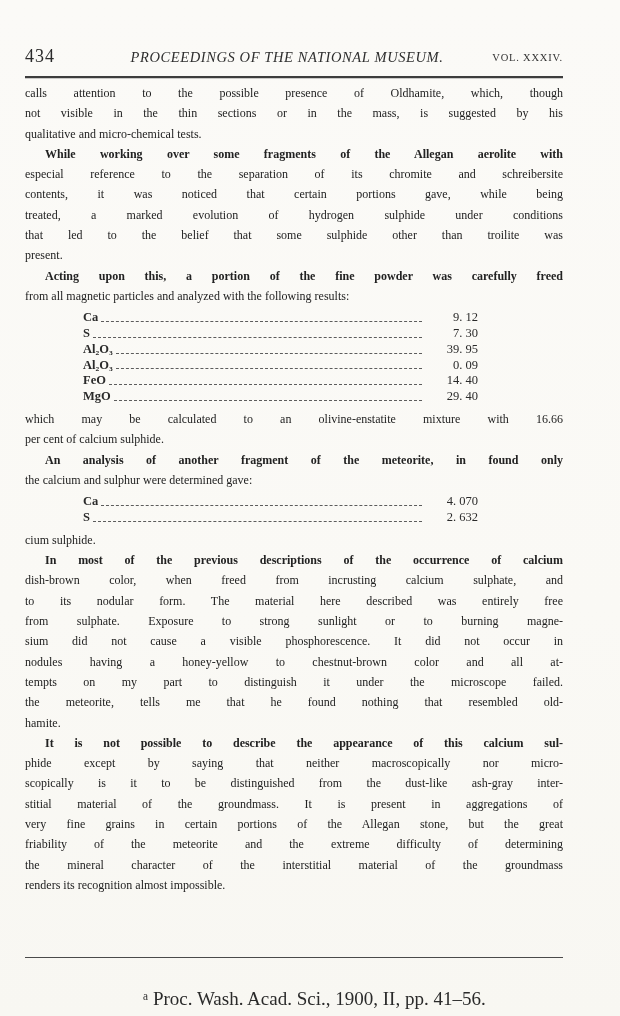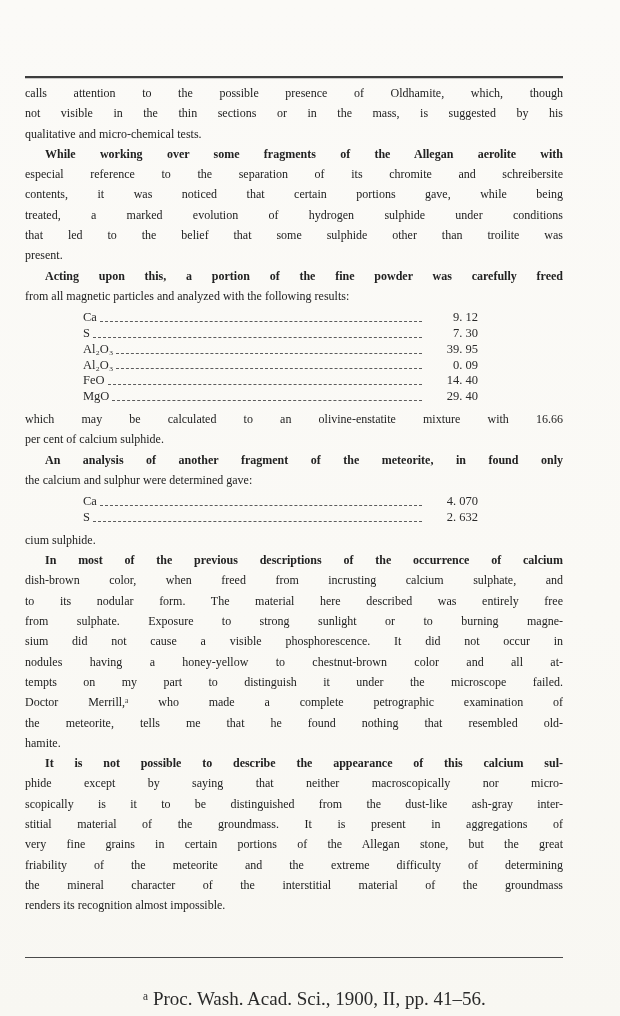--- a/index.html
+++ b/index.html
@@ -50,21 +50,21 @@
   .line.last{text-align-last:left;}
   
   .analysis-table{
     margin:4px 60px 4px 58px;  
     width:395px;
   }
   .trow{
     display:flex;align-items:baseline;
     height:15.8px;font-size:12.5px;line-height:15.8px;color:#2a2a2a;
   }
-  .tlabel{white-space:nowrap;}
+  .tlabel{white-space:nowrap;font-weight:bold;}
   .tleader{
     flex:1;align-self:flex-end;
     border-bottom:1px dashed #5c5c5c;
     margin:0 6px 4px 3px;height:0;
   }
   .tvalue{width:50px;text-align:right;white-space:pre;}
   
   .footnote-rule{
     position:absolute;left:25px;top:957px;width:538px;height:1px;
     background:#4a4a4a;border:none;
@@ -73,20 +73,25 @@
     position:absolute;left:25px;top:988px;width:538px;
     font-size:19px;color:#2a2a2a;
     padding-left:118px;box-sizing:border-box;
   }
 </style>
 </head>
 <body>
 
 <div class="page">
 
+  <div class="running-head">
+    <span class="page-number">434</span>
+    <span class="journal-title">PROCEEDINGS OF THE NATIONAL MUSEUM.</span>
+    <span class="volume-label">VOL. XXXIV.</span>
+  </div>
 
   <div class="head-rule"></div>
 
   <div class="page-body">
       <div class="paragraph">
         <div class="line">calls attention to the possible presence of Oldhamite, which, though</div>
         <div class="line">not visible in the thin sections or in the mass, is suggested by his</div>
         <div class="line last">qualitative and micro-chemical tests.</div>
       </div>
       <div class="paragraph">
@@ -157,21 +162,20 @@
         <div class="line last">cium sulphide.</div>
       </div>
       <div class="paragraph">
         <div class="line indent">In most of the previous descriptions of the occurrence of calcium</div>
         <div class="line">dish-brown color, when freed from incrusting calcium sulphate, and</div>
         <div class="line">to its nodular form.  The material here described was entirely free</div>
         <div class="line">from sulphate.  Exposure to strong sunlight or to burning magne-</div>
         <div class="line">sium did not cause a visible phosphorescence.  It did not occur in</div>
         <div class="line">nodules having a honey-yellow to chestnut-brown color and all at-</div>
         <div class="line">tempts on my part to distinguish it under the microscope failed.</div>
-        <div class="line">Doctor Merrill,ᵃ who made a complete petrographic examination of</div>
         <div class="line">the meteorite, tells me that he found nothing that resembled old-</div>
         <div class="line last">hamite.</div>
       </div>
       <div class="paragraph">
         <div class="line indent">It is not possible to describe the appearance of this calcium sul-</div>
         <div class="line">phide except by saying that neither macroscopically nor micro-</div>
         <div class="line">scopically is it to be distinguished from the dust-like ash-gray inter-</div>
         <div class="line">stitial material of the groundmass.  It is present in aggregations of</div>
         <div class="line">very fine grains in certain portions of the Allegan stone, but the great</div>
         <div class="line">friability of the meteorite and the extreme difficulty of determining</div>

